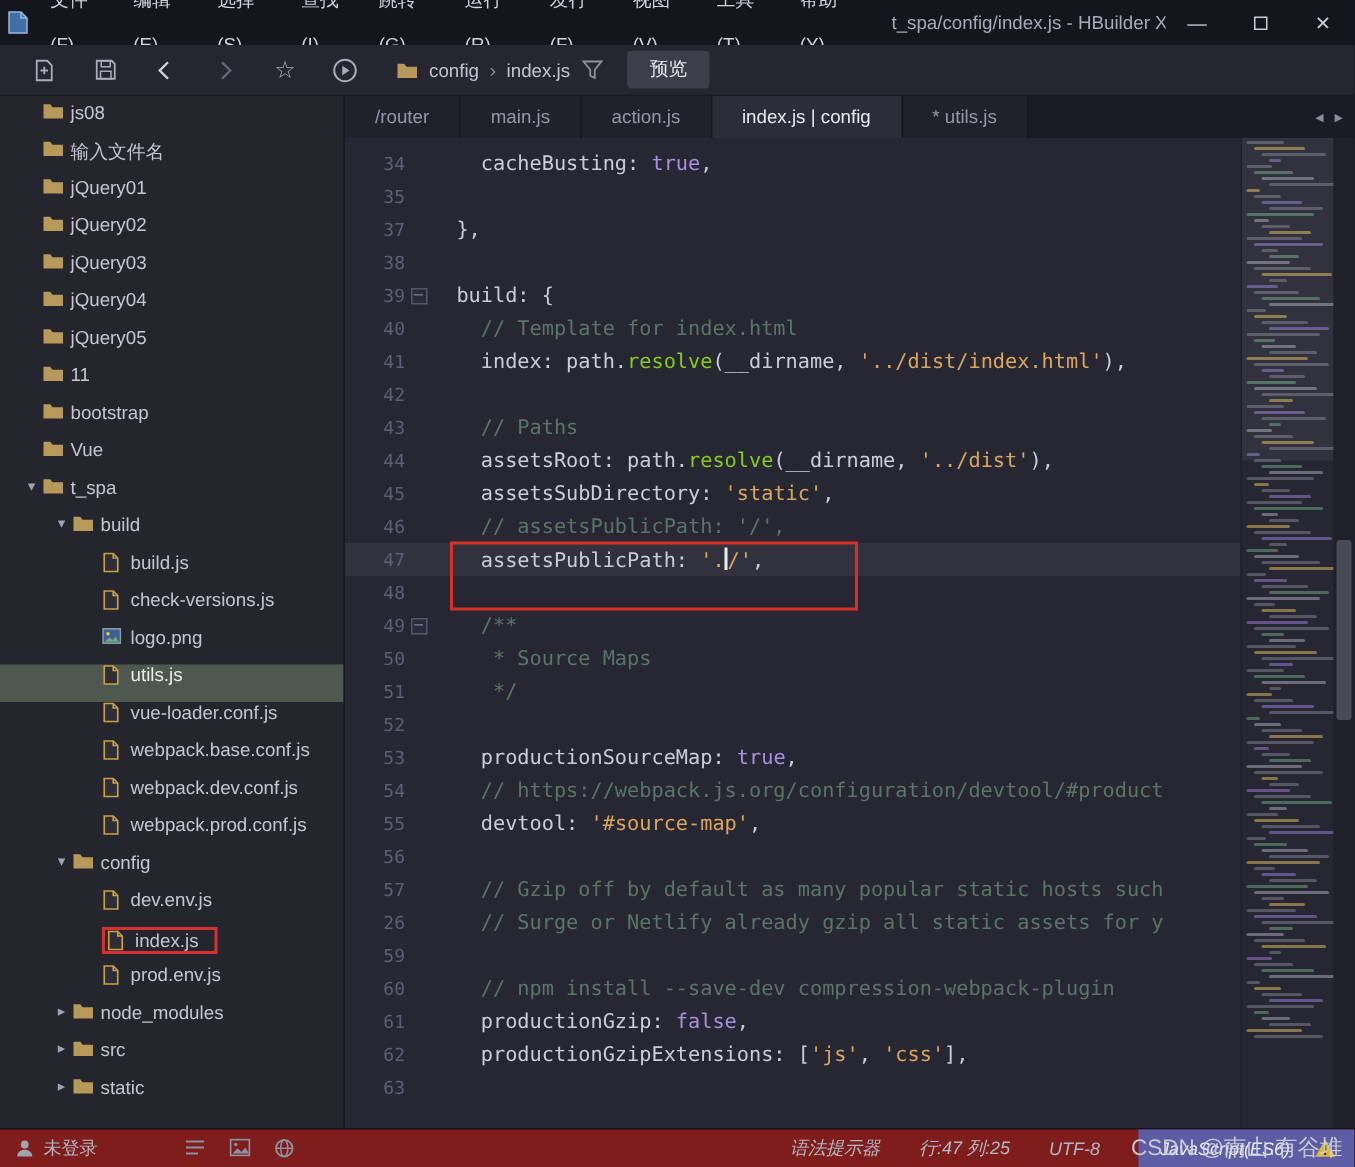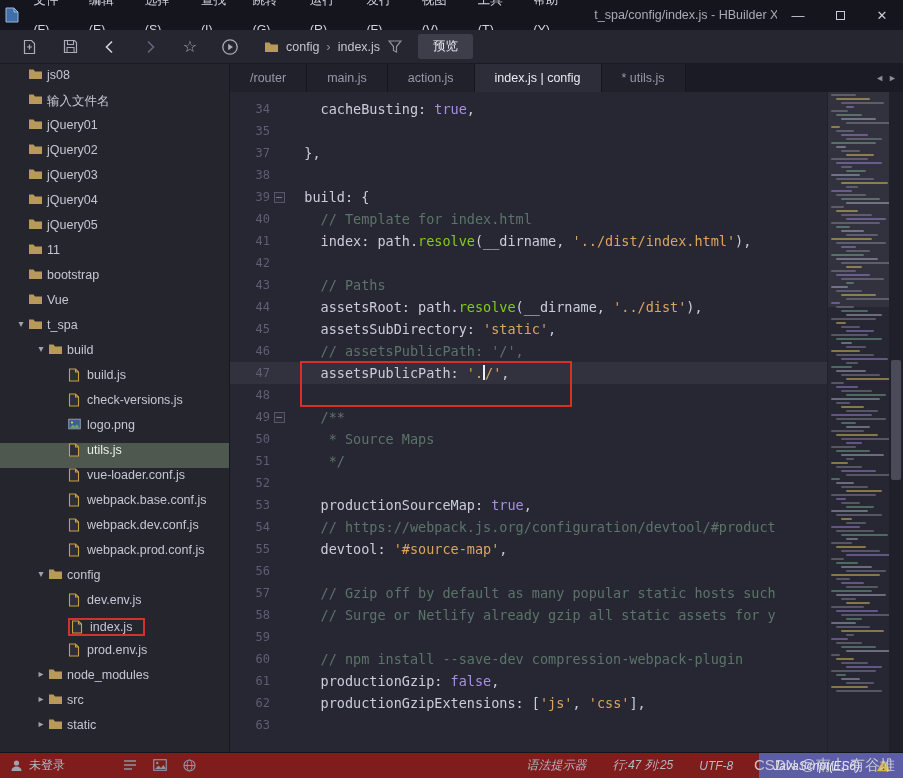--- a/index.html
+++ b/index.html
@@ -484,21 +484,21 @@
             <div class="line"><span class="num">48</span><span class="fold"></span><span class="codetxt"></span></div>
             <div class="line"><span class="num">49</span><span class="fold"><span class="fold-box">–</span></span><span class="codetxt"><span class="tk-cm">    /**</span></span></div>
             <div class="line"><span class="num">50</span><span class="fold"></span><span class="codetxt"><span class="tk-cm">     * Source Maps</span></span></div>
             <div class="line"><span class="num">51</span><span class="fold"></span><span class="codetxt"><span class="tk-cm">     */</span></span></div>
             <div class="line"><span class="num">52</span><span class="fold"></span><span class="codetxt"></span></div>
             <div class="line"><span class="num">53</span><span class="fold"></span><span class="codetxt"><span class="tk-pl">    productionSourceMap: </span><span class="tk-kw">true</span><span class="tk-pl">,</span></span></div>
             <div class="line"><span class="num">54</span><span class="fold"></span><span class="codetxt"><span class="tk-cm">    // https://webpack.js.org/configuration/devtool/#product</span></span></div>
             <div class="line"><span class="num">55</span><span class="fold"></span><span class="codetxt"><span class="tk-pl">    devtool: </span><span class="tk-str">'#source-map'</span><span class="tk-pl">,</span></span></div>
             <div class="line"><span class="num">56</span><span class="fold"></span><span class="codetxt"></span></div>
             <div class="line"><span class="num">57</span><span class="fold"></span><span class="codetxt"><span class="tk-cm">    // Gzip off by default as many popular static hosts such</span></span></div>
-            <div class="line"><span class="num">58</span><span class="fold"></span><span class="codetxt"><span class="tk-cm">    // Surge or Netlify already gzip all static assets for y</span></span></div>
+            <div class="line"><span class="num">26</span><span class="fold"></span><span class="codetxt"><span class="tk-cm">    // Surge or Netlify already gzip all static assets for y</span></span></div>
             <div class="line"><span class="num">59</span><span class="fold"></span></div>
             <div class="line"><span class="num">60</span><span class="fold"></span><span class="codetxt"><span class="tk-cm">    // npm install --save-dev compression-webpack-plugin</span></span></div>
             <div class="line"><span class="num">61</span><span class="fold"></span><span class="codetxt"><span class="tk-pl">    productionGzip: </span><span class="tk-kw">false</span><span class="tk-pl">,</span></span></div>
             <div class="line"><span class="num">62</span><span class="fold"></span><span class="codetxt"><span class="tk-pl">    productionGzipExtensions: [</span><span class="tk-str">'js'</span><span class="tk-pl">, </span><span class="tk-str">'css'</span><span class="tk-pl">],</span></span></div>
             <div class="line"><span class="num">63</span><span class="fold"></span><span class="codetxt"></span></div>
           </div>
         <div class="annotation-box" id="ann-box" style="top: 269px; height: 46px;"></div>
         <div class="minimap" id="minimap">
           <div class="mm-viewport"></div>
         <div class="mm-line" style="width: 25px; margin-left: 3px; background: rgb(86, 86, 100);"></div>

